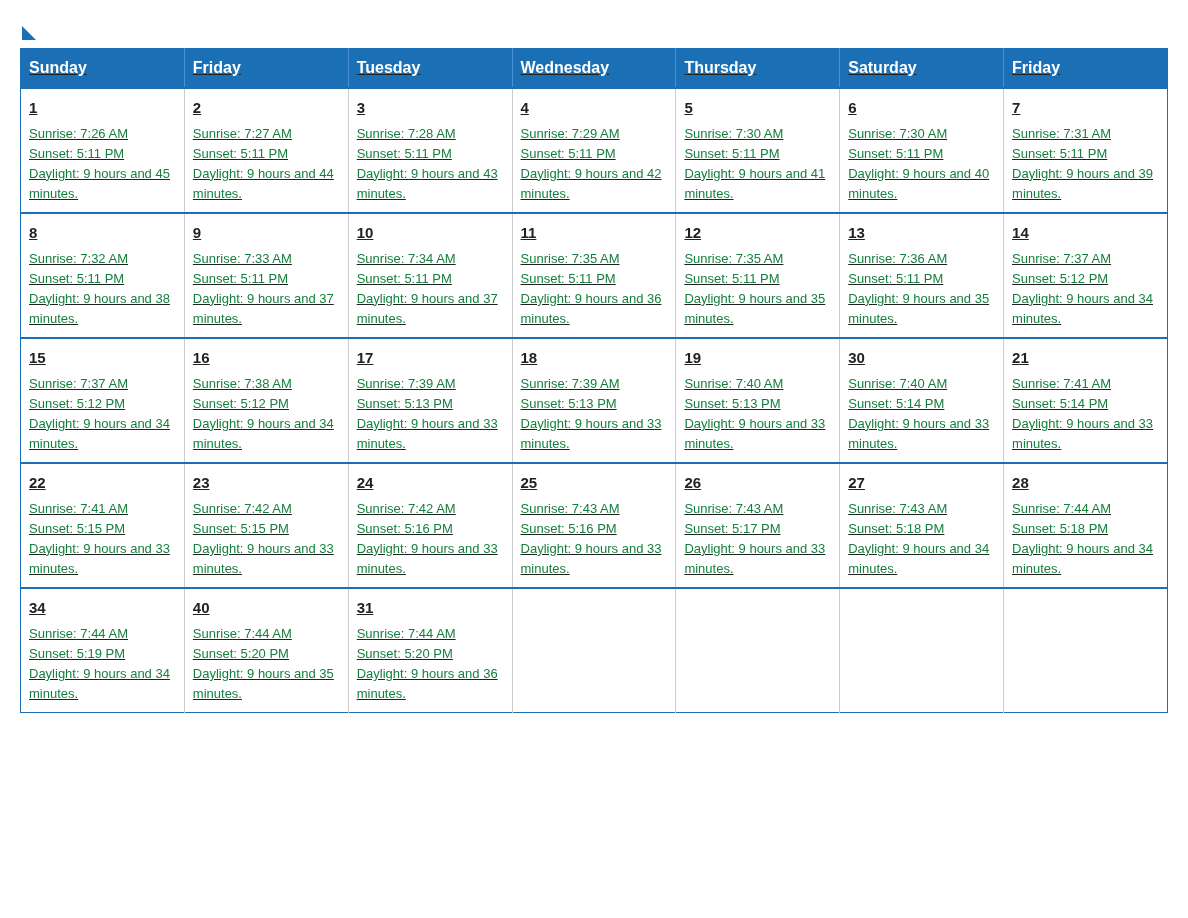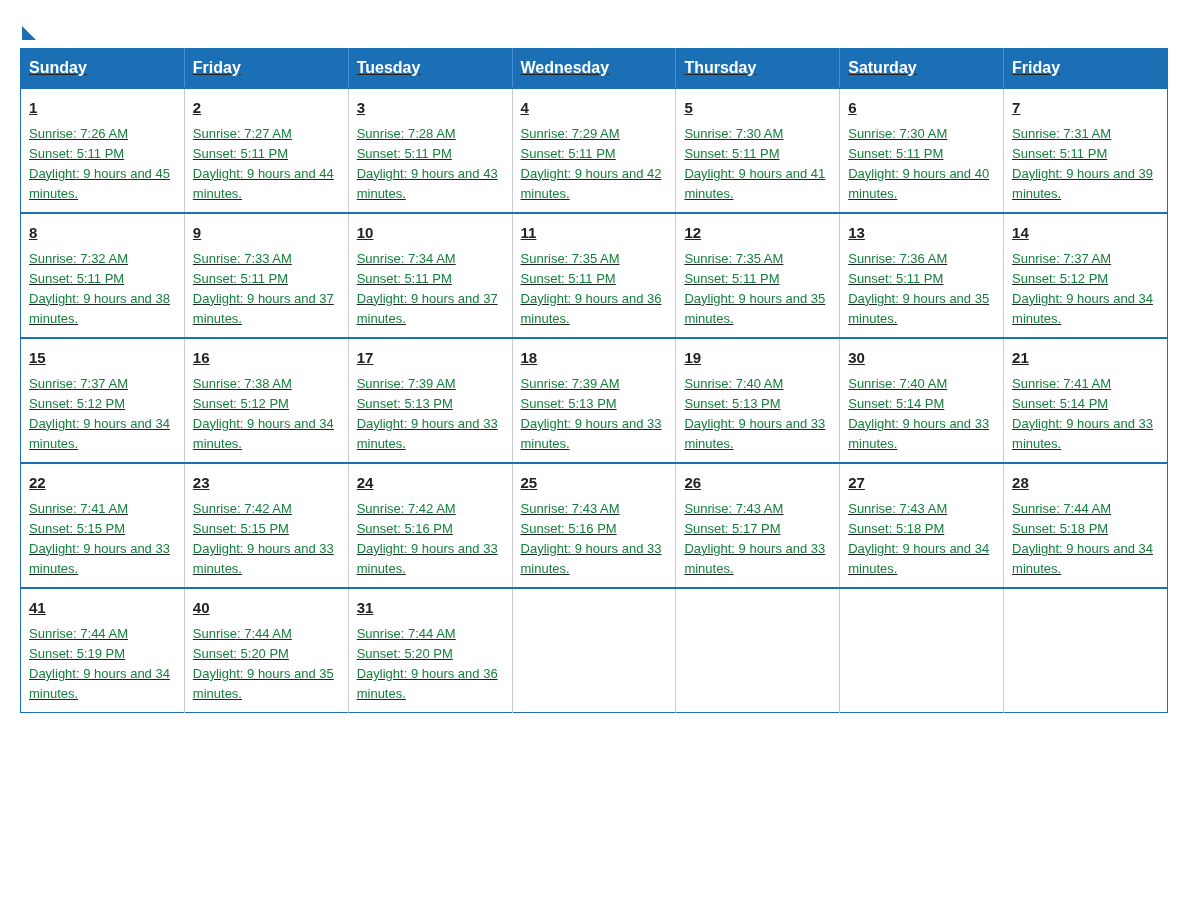--- a/index.html
+++ b/index.html
@@ -254,21 +254,21 @@
         <span class="day-number">27</span>
         <span class="day-info">Sunrise: 7:43 AM<br>Sunset: 5:18 PM<br>Daylight: 9 hours and 34 minutes.</span>
       </td>
         <td>
         <span class="day-number">28</span>
         <span class="day-info">Sunrise: 7:44 AM<br>Sunset: 5:18 PM<br>Daylight: 9 hours and 34 minutes.</span>
       </td>
       </tr>
       <tr>
         <td>
-        <span class="day-number">41</span>
+        <span class="day-number">34</span>
         <span class="day-info">Sunrise: 7:44 AM<br>Sunset: 5:19 PM<br>Daylight: 9 hours and 34 minutes.</span>
       </td>
         <td>
         <span class="day-number">40</span>
         <span class="day-info">Sunrise: 7:44 AM<br>Sunset: 5:20 PM<br>Daylight: 9 hours and 35 minutes.</span>
       </td>
         <td>
         <span class="day-number">31</span>
         <span class="day-info">Sunrise: 7:44 AM<br>Sunset: 5:20 PM<br>Daylight: 9 hours and 36 minutes.</span>
       </td>

